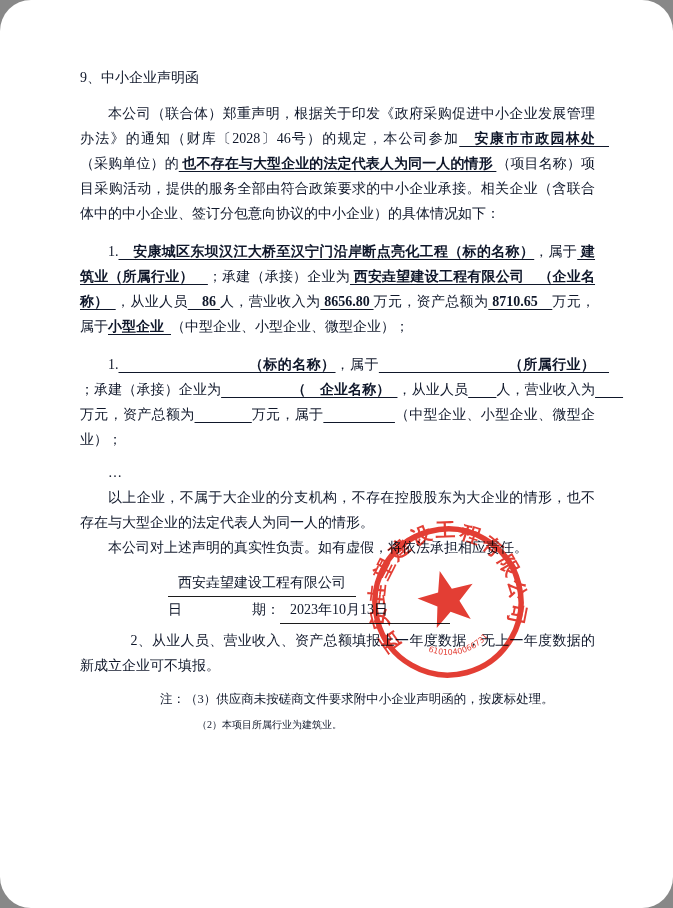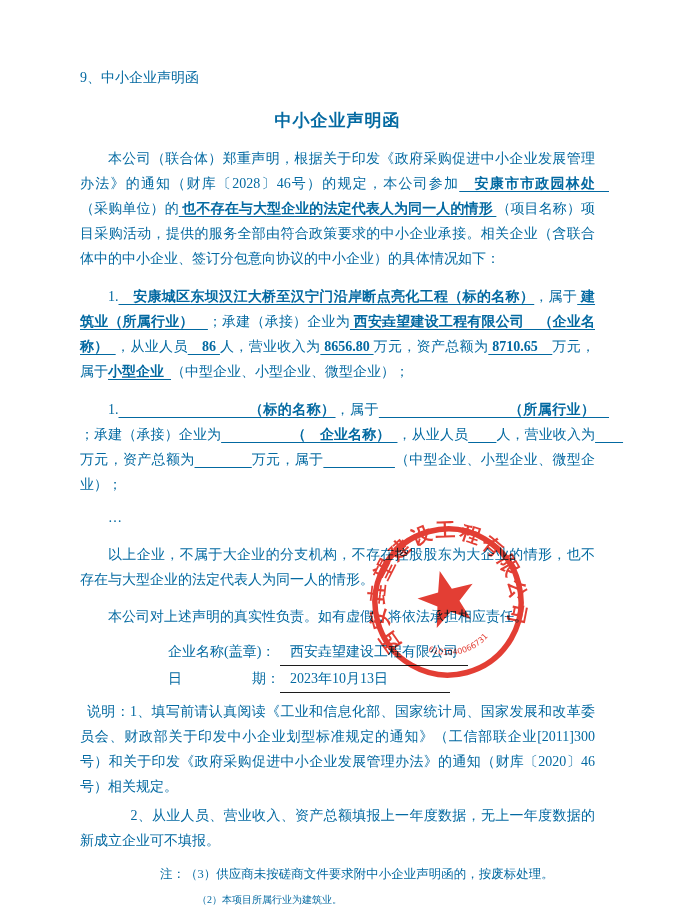--- a/index.html
+++ b/index.html
@@ -3,40 +3,41 @@
 <meta charset="utf-8">
 <style>
   html,body { margin:0; padding:0; background:#888; }
   .page {
     position: relative;
     width: 673px;
     height: 908px;
     margin: 0 auto;
     background: #ffffff;
     font-family: "Liberation Serif", "DejaVu Serif", serif;
-    color: #0369a1;
+    color: #0f172a;
     overflow: hidden;
+    border-radius: 31px;
   }
   .content {
     padding: 68px 78px 0 80px;
     font-size: 14px;
     line-height: 25px;
     text-align: justify;
   }
   .heading { font-size: 14px; line-height: 20px; }
   .title {
     font-size: 17px;
     font-weight: bold;
     text-align: center;
     margin: 20px 0 0 0;
     letter-spacing: 1px;
   }
   p { margin: 0; }
   .para { margin-top: 13px; text-indent: 2em; }
-  .para-tight { margin-top: 12px; text-indent: 2em; }
+  .para-tight { margin-top: 0; text-indent: 2em; }
   .ellipsis-line { margin-top: 8px; text-indent: 2em; }
   .u { text-decoration: underline; text-decoration-thickness: 1px; text-underline-offset: 3px; font-weight: bold; }
   .sign-block { margin: 10px 0 0 88px; line-height: 26px; }
   .sign-row { display: flex; align-items: baseline; }
   .sign-label { display: inline-flex; justify-content: space-between; width: 112px; flex: none; }
   .sign-value { border-bottom: 1px solid #1c1c1c; padding: 0 10px; min-width: 150px; }
   .notes { margin-top: 6px; }
   .note1 { text-indent: 0.5em; }
   .note2 { margin-top: 4px; text-indent: 3.6em; }
   .remark1 { margin: 8px 0 0 80px; font-size: 12.5px; line-height: 26px; }
@@ -53,51 +54,46 @@
   }
 </style>
 </head>
 <body>
 
 <div class="page">
   <div class="content">
 
     <div class="heading">9、中小企业声明函</div>
 
-    <h1 class="title">中小企业声明函</h1>
 
     <p class="para"><span>本公司（联合体）郑重声明，根据关于印发《政府采购促进中小企业发展管理办法》的通知（财库〔2028〕46号）的规定，本公司参加</span><span class="u">　安康市市政园林处　</span><span>（采购单位）的</span><span class="u"> 也不存在与大型企业的法定代表人为同一人的情形 </span><span>（项目名称）项目采购活动，提供的服务全部由符合政策要求的中小企业承接。相关企业（含联合体中的中小企业、签订分包意向协议的中小企业）的具体情况如下：</span></p>
 
     <p class="para"><span>1.</span><span class="u">　安康城区东坝汉江大桥至汉宁门沿岸断点亮化工程（标的名称）</span><span>，属于</span><span class="u"> 建筑业（所属行业）　</span><span>；承建（承接）企业为</span><span class="u"> 西安垚望建设工程有限公司　（企业名称） </span><span>，从业人员</span><span class="u">　86 </span><span>人，营业收入为</span><span class="u"> 8656.80 </span><span>万元，资产总额为</span><span class="u"> 8710.65　</span><span>万元，属于</span><span class="u">小型企业 </span><span>（中型企业、小型企业、微型企业）；</span></p>
 
     <p class="para"><span>1.</span><span class="u">　　　　　　　　　（标的名称）</span><span>，属于</span><span class="u">　　　　　　　　　（所属行业）　</span><span>；承建（承接）企业为</span><span class="u">　　　　　（　企业名称） </span><span>，从业人员</span><span class="u">　　</span><span>人，营业收入为</span><span class="u">　　</span><span>万元，资产总额为</span><span class="u">　　　　</span><span>万元，属于</span><span class="u">　　　　　</span><span>（中型企业、小型企业、微型企业）；</span></p>
 
     <p class="ellipsis-line">…</p>
 
     <p class="para-tight">以上企业，不属于大企业的分支机构，不存在控股股东为大企业的情形，也不存在与大型企业的法定代表人为同一人的情形。</p>
 
     <p class="para-tight">本公司对上述声明的真实性负责。如有虚假，将依法承担相应责任。</p>
 
     <div class="sign-block">
       <div class="sign-row">
-        <span class="sign-label">
-            <span>企业名称(盖章)：</span>
-          </span>
         <span class="sign-value">西安垚望建设工程有限公司</span>
       </div>
       <div class="sign-row">
         <span class="sign-label">
           <span>日</span>
           <span>期：</span>
         </span>
         <span class="sign-value">2023年10月13日</span>
       </div>
     </div>
 
-    <p class="notes note1">说明：1、填写前请认真阅读《工业和信息化部、国家统计局、国家发展和改革委员会、财政部关于印发中小企业划型标准规定的通知》（工信部联企业[2011]300号）和关于印发《政府采购促进中小企业发展管理办法》的通知（财库〔2020〕46号）相关规定。</p>
     <p class="notes note2">2、从业人员、营业收入、资产总额填报上一年度数据，无上一年度数据的新成立企业可不填报。</p>
 
     <p class="remark1">注：（3）供应商未按磋商文件要求附中小企业声明函的，按废标处理。</p>
     <p class="remark2">（2）本项目所属行业为建筑业。</p>
 
   </div>
 
   <svg class="seal" viewBox="0 0 164 164" xmlns="http://www.w3.org/2000/svg">
     <g transform="rotate(-15 82 82)">
       <circle cx="82" cy="82" r="73" fill="none" stroke="#df2318" stroke-width="5.5"></circle>

